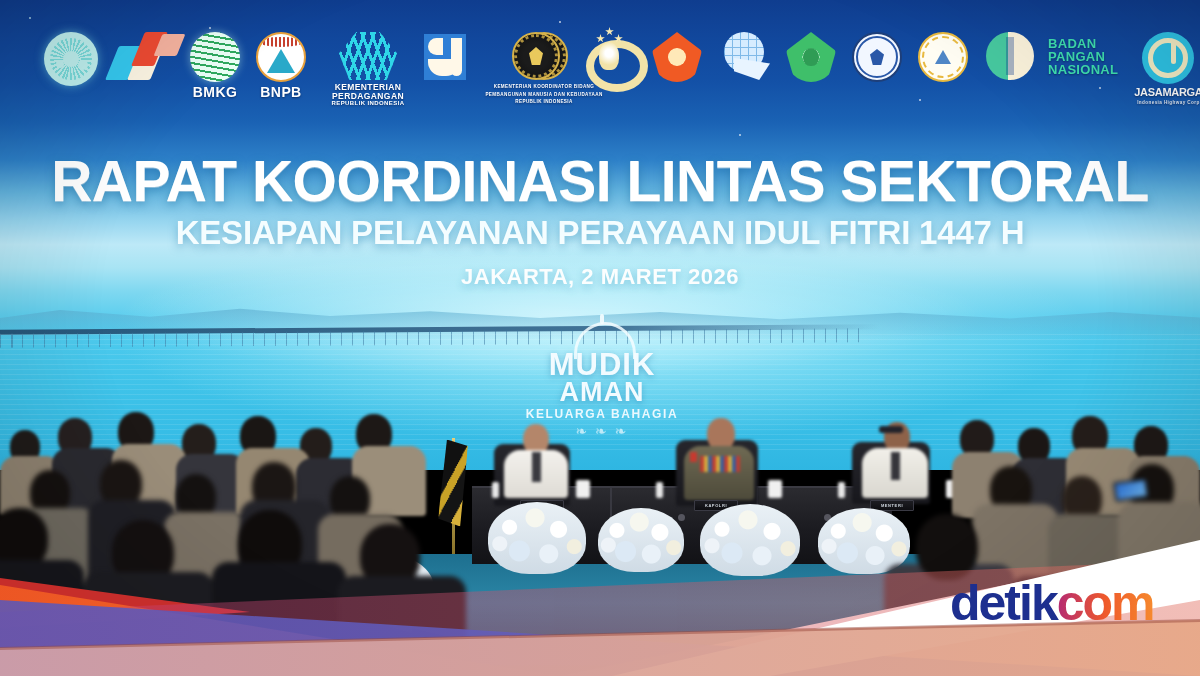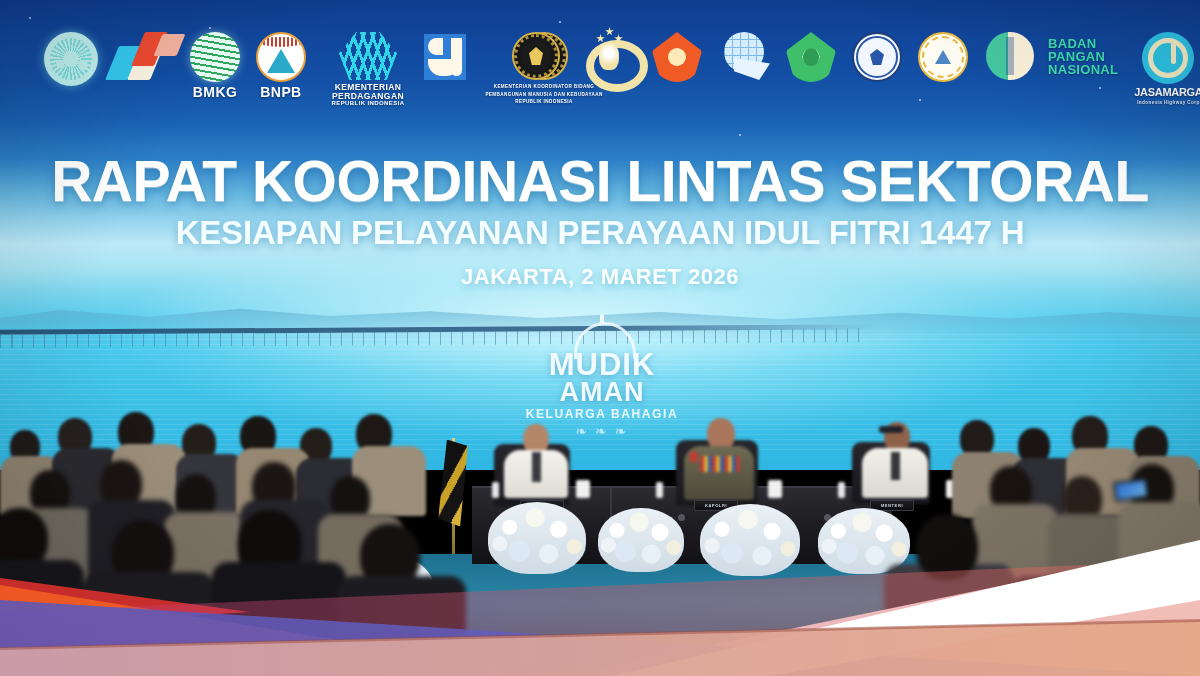--- a/index.html
+++ b/index.html
@@ -577,14 +577,17 @@
     <div class="band band-white"></div>
     <div class="band band-red"></div>
     <div class="band band-orange"></div>
     <div class="band band-pink"></div>
     <div class="band band-purple"></div>
     <div class="band band-white2"></div>
     <div class="band band-peach"></div>
     <div class="band band-hairline"></div>
   </div>
 
+  <div class="detik">
+    <span class="d1">detik</span><span class="d2">com</span>
+  </div>
 
 </div>
 
 </body></html>

